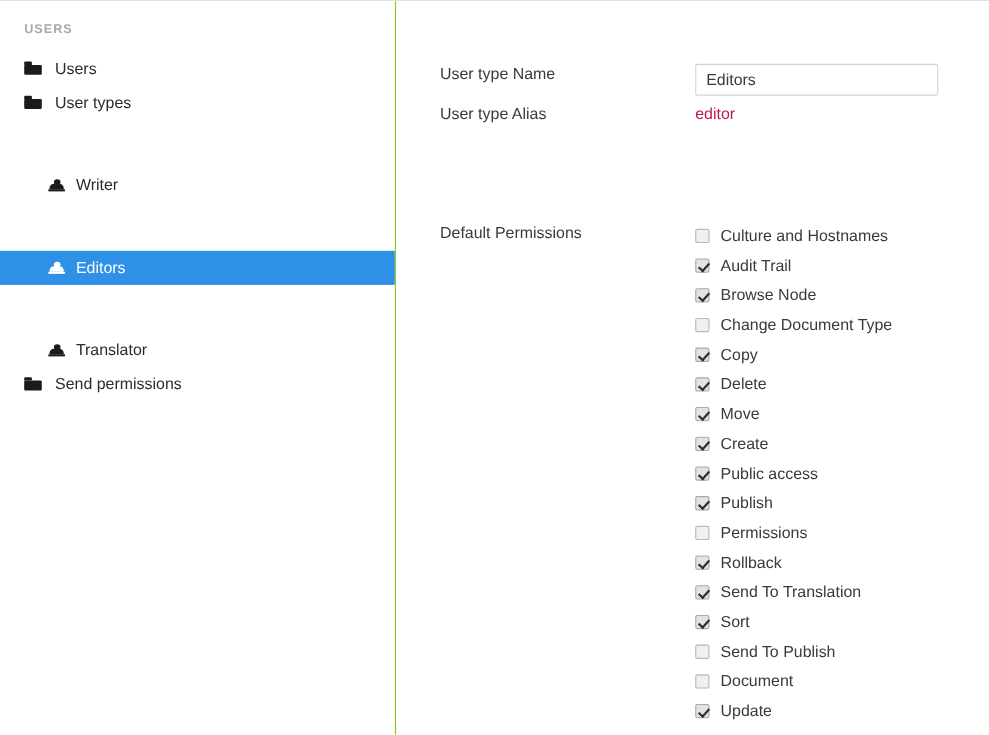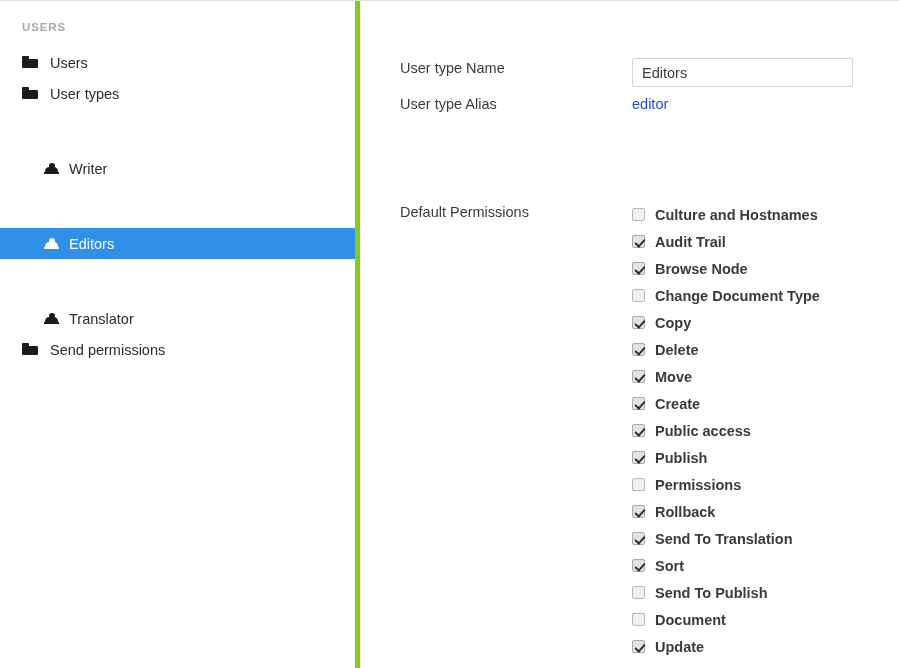--- a/index.html
+++ b/index.html
@@ -25,21 +25,21 @@
   }
 
   
   #sidebar {
     position: absolute;
     left: 0;
     top: 0;
     width: 360px;
     height: 667px;
     background: #ffffff;
-    border-right: 5px solid #84cc16;
+    border-right: 1px solid #84cc16;
     overflow: hidden;
   }
 
   .sidebar-header {
     margin: 19px 0 12px 22px;
     font-size: 11.5px;
     font-weight: bold;
     letter-spacing: 0.9px;
     color: #a8a8ad;
     text-transform: uppercase;
@@ -155,36 +155,35 @@
     background: #ffffff;
     font-family: "Liberation Sans", sans-serif;
     font-size: 14.5px;
     color: #3a3a3a;
     outline: none;
   }
   .text-input::placeholder { color: #b3b3b6; }
 
   .static-value {
     font-size: 14.5px;
-    color: #1d4ed8;
+    color: #be185d;
     line-height: 20px;
     padding-top: 0px;
   }
 
   
   .perm-list {
     display: block;
     margin-top: -1px;
   }
   .perm-row {
     display: flex;
     align-items: center;
     height: 27px;
     cursor: pointer;
-    font-weight: bold;
   }
   .perm-box {
     position: relative;
     flex: 0 0 auto;
     width: 13px;
     height: 13px;
     border: 1px solid #b8b8bb;
     border-radius: 2px;
     background: #f0f0f0;
   }

